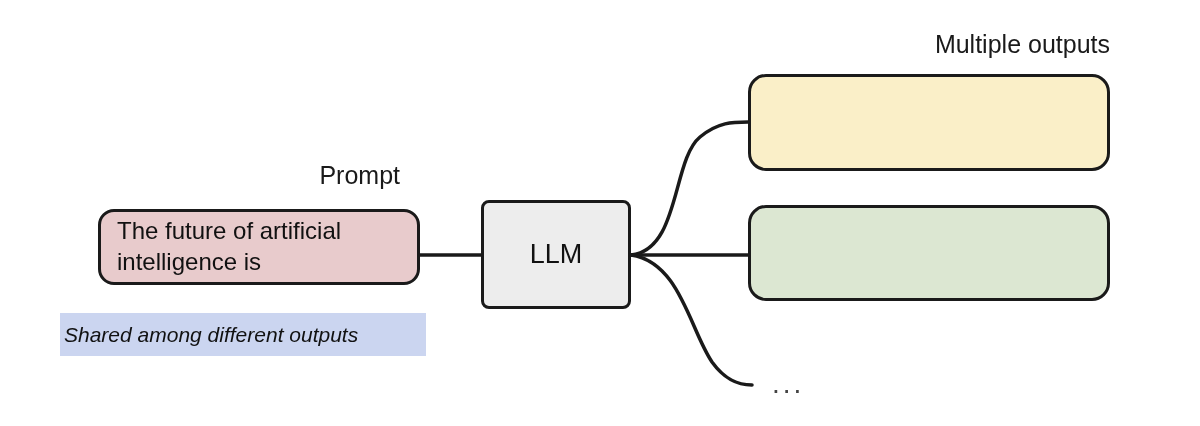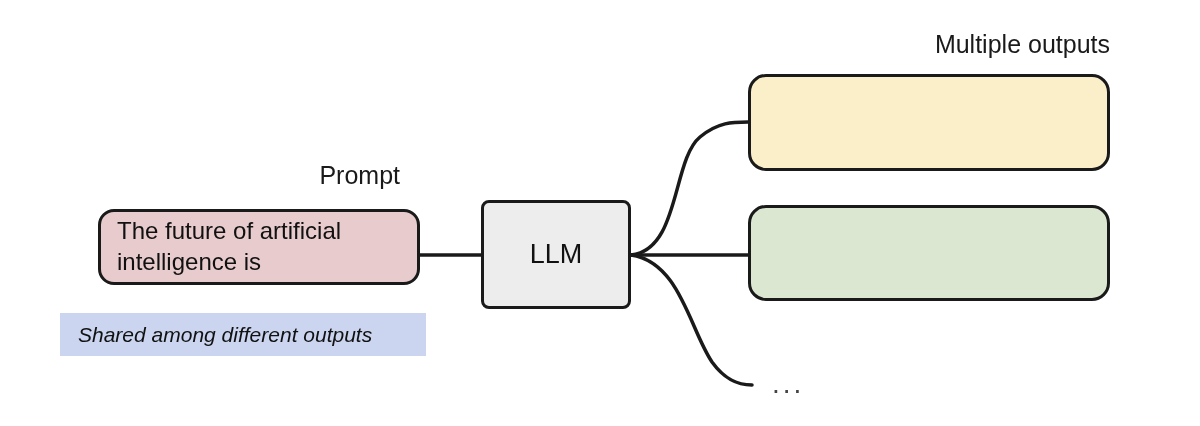--- a/index.html
+++ b/index.html
@@ -69,21 +69,21 @@
   
   #shared-note {
     position: absolute;
     left: 60px;
     top: 313px;
     width: 366px;
     height: 43px;
     background: #cbd5f0;
     display: flex;
     align-items: center;
-    padding-left: 18px;
+    padding-left: 4px;
     box-sizing: border-box;
   }
   #shared-note-text {
     font-style: italic;
     font-size: 21px;
     color: #111111;
     white-space: nowrap;
   }
 
   

